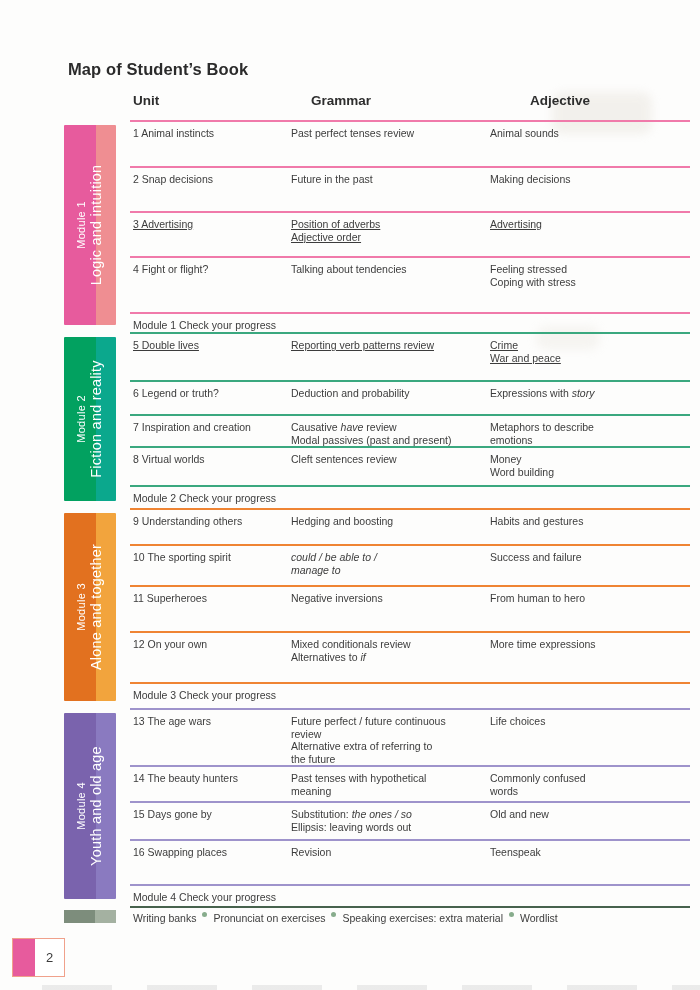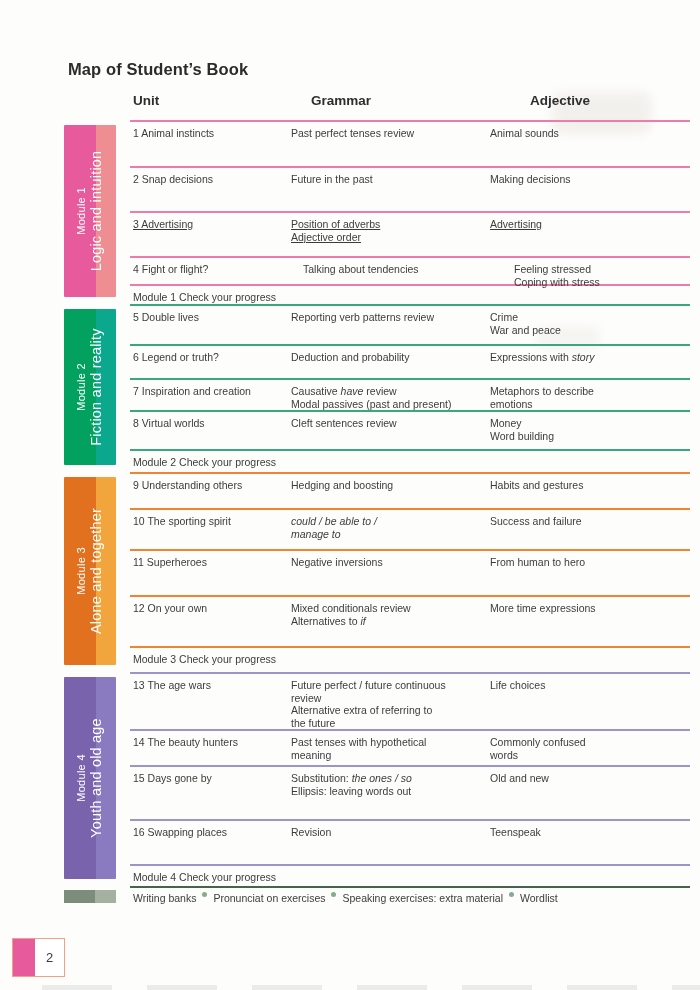--- a/index.html
+++ b/index.html
@@ -127,42 +127,42 @@
           <div class="unit-row" style="border-top-color: rgb(240, 122, 170); height: 45px; text-decoration: underline;">
             <div class="cell">3 Advertising</div>
             <div class="cell">
               <div><span>Position of adverbs</span></div>
               <div><span>Adjective order</span></div>
             </div>
             <div class="cell">
               <div><span>Advertising</span></div>
             </div>
           </div>
-          <div class="unit-row" style="border-top-color: rgb(240, 122, 170); height: 28px; gap: 12px;">
+          <div class="unit-row" style="border-top-color: rgb(240, 122, 170); height: 56px;">
             <div class="cell">4 Fight or flight?</div>
             <div class="cell">
               <div><span>Talking about tendencies</span></div>
             </div>
             <div class="cell">
               <div><span>Feeling stressed</span></div>
               <div><span>Coping with stress</span></div>
             </div>
           </div>
           <div class="check-row" style="border-top-color: rgb(240, 122, 170); height: 20px;">Module 1 Check your progress</div>
         </div>
       </div>
       <div class="module">
         <div class="sidebar" style="background: linear-gradient(to right, rgb(2, 161, 96) 0px, rgb(2, 161, 96) 62%, rgb(11, 168, 141) 62%, rgb(11, 168, 141) 100%);">
           <div class="rot">
             <span class="module-label">Module 2</span>
             <span class="module-theme">Fiction and reality</span>
           </div>
         </div>
         <div class="rows">
-          <div class="unit-row" style="border-top-color: rgb(58, 168, 127); height: 40px;">
+          <div class="unit-row" style="border-top-color: rgb(58, 168, 127); height: 48px; text-decoration: underline;">
             <div class="cell">5 Double lives</div>
             <div class="cell">
               <div><span>Reporting verb patterns review</span></div>
             </div>
             <div class="cell">
               <div><span>Crime</span></div>
               <div><span>War and peace</span></div>
             </div>
           </div>
           <div class="unit-row" style="border-top-color: rgb(58, 168, 127); height: 34px;">
@@ -271,21 +271,21 @@
             <div class="cell">14 The beauty hunters</div>
             <div class="cell">
               <div><span>Past tenses with hypothetical</span></div>
               <div><span>meaning</span></div>
             </div>
             <div class="cell">
               <div><span>Commonly confused</span></div>
               <div><span>words</span></div>
             </div>
           </div>
-          <div class="unit-row" style="border-top-color: rgb(158, 147, 203); height: 54px;">
+          <div class="unit-row" style="border-top-color: rgb(158, 147, 203); height: 38px;">
             <div class="cell">15 Days gone by</div>
             <div class="cell">
               <div><span>Substitution: </span><i>the ones / so</i></div>
               <div><span>Ellipsis: leaving words out</span></div>
             </div>
             <div class="cell">
               <div><span>Old and new</span></div>
             </div>
           </div>
           <div class="unit-row" style="border-top-color: rgb(158, 147, 203); height: 45px;">

